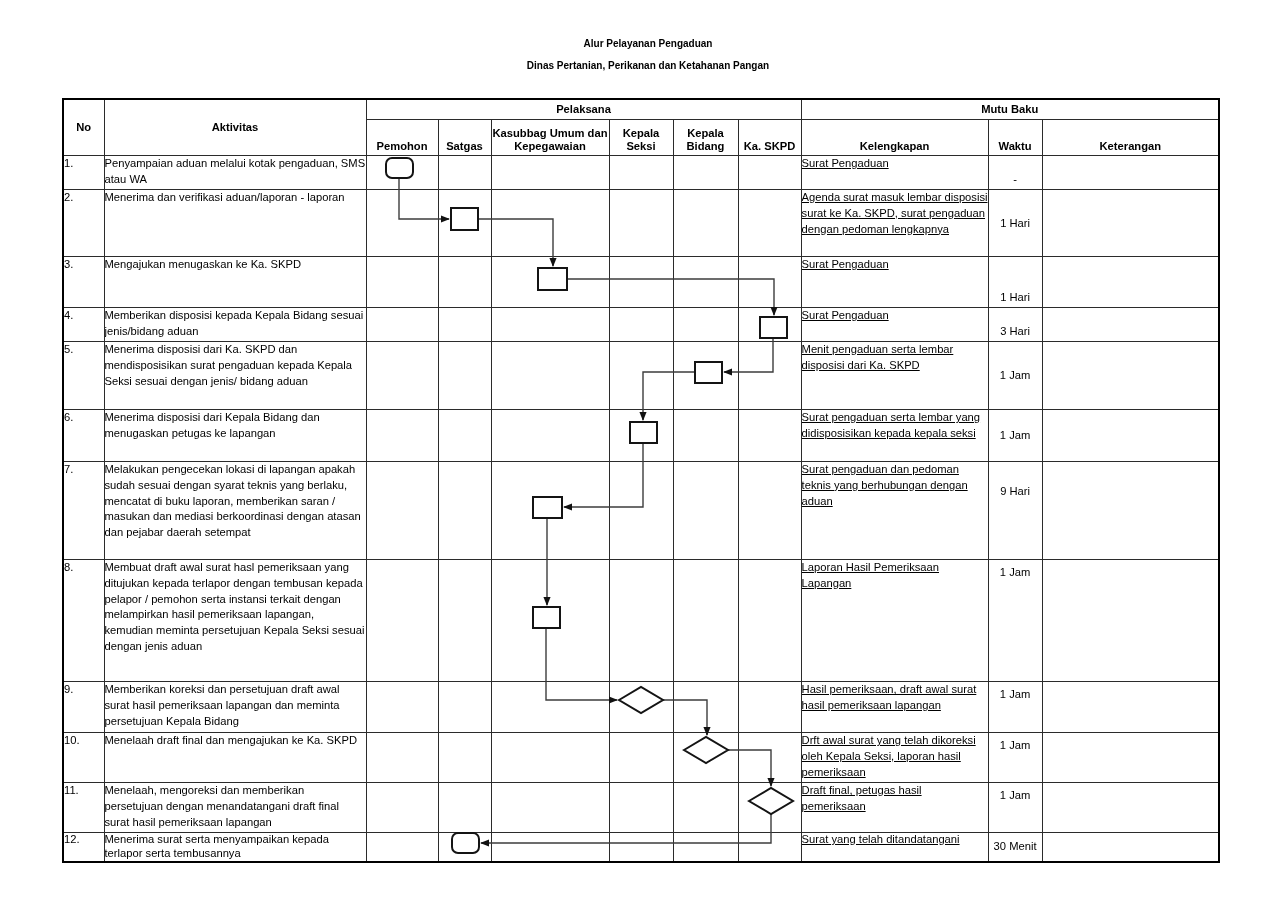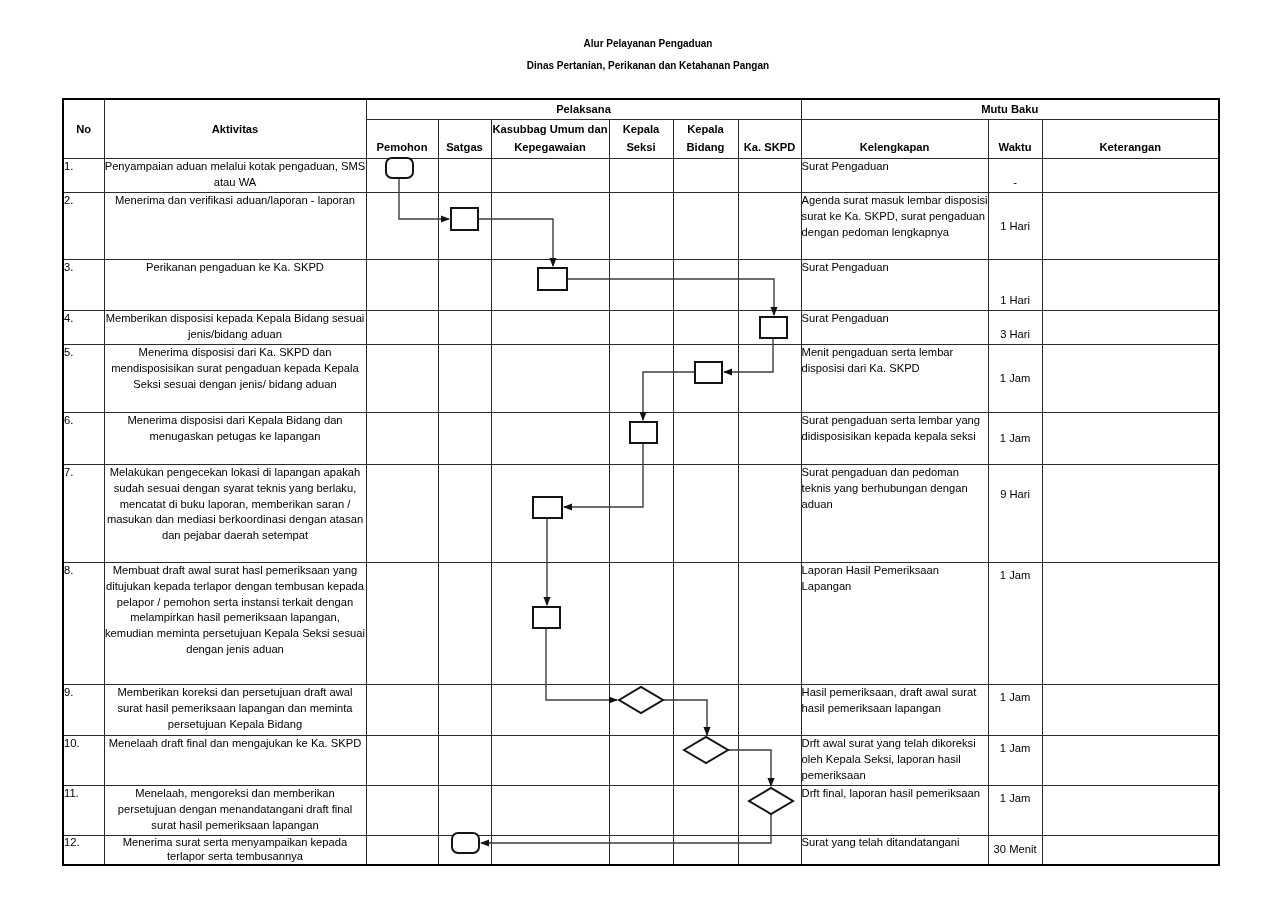--- a/index.html
+++ b/index.html
@@ -15,25 +15,25 @@
     position:absolute;left:62px;top:98px;width:1156px;
     border-collapse:collapse;table-layout:fixed;
     font-size:11.2px;border:2px solid #000;
   }
   table.sop th, table.sop td{
     border:1px solid #2b2b2b;padding:0;overflow:hidden;
     font-weight:normal;vertical-align:top;
   }
   table.sop thead th{font-weight:bold;text-align:center;}
   tr.hr1 th{height:19px;vertical-align:middle;line-height:15px;}
-  tr.hr2 th{height:33px;vertical-align:bottom;line-height:18px;padding-bottom:2px;}
+  tr.hr2 th{height:33px;vertical-align:bottom;line-height:13px;padding-bottom:2px;}
   th.span2{vertical-align:middle;}
   td.no{padding:2px 2px 0 7px;line-height:15.8px;}
-  td.akt{padding:2px 24px 0 8px;line-height:15.8px;text-align:center;}
-  td.kel{padding:2px 8px 0 7px;line-height:15.8px;}
+  td.akt{padding:2px 24px 0 8px;line-height:15.8px;}
+  td.kel{padding:2px 8px 0 7px;line-height:15.8px;text-decoration:underline;}
   td.wkt{text-align:center;line-height:14.5px;}
   td.wkt.vb{vertical-align:bottom;padding-bottom:3px;}
   td.wkt.vm{vertical-align:middle;}
   td.wkt.vt{vertical-align:top;padding-top:5px;}
   td.wkt.vt20{vertical-align:top;padding-top:22px;}
   td.ket{padding:2px 4px;}
   tr.rh1{height:34px;} tr.rh2{height:67px;} tr.rh3{height:51px;}
   tr.rh4{height:34px;} tr.rh5{height:68px;} tr.rh6{height:52px;}
   tr.rh7{height:98px;} tr.rh8{height:122px;} tr.rh9{height:51px;}
   tr.rh10{height:50px;margin-top:44px;} tr.rh11{height:50px;} tr.rh12{height:29px;}
@@ -110,21 +110,21 @@
           <td class="flow"></td>
           <td class="flow"></td>
           <td class="flow"></td>
           <td class="flow"></td>
         <td class="kel">Agenda surat masuk lembar disposisi surat ke Ka. SKPD, surat pengaduan dengan pedoman lengkapnya</td>
         <td class="wkt vm">1 Hari</td>
         <td class="ket"></td>
       </tr>
       <tr class="rh3">
         <td class="no">3.</td>
-        <td class="akt">Perikanan pengaduan ke Ka. SKPD</td>
+        <td class="akt">Mengajukan menugaskan ke Ka. SKPD</td>
         <td class="flow"></td>
           <td class="flow"></td>
           <td class="flow"></td>
           <td class="flow"></td>
           <td class="flow"></td>
           <td class="flow"></td>
         <td class="kel">Surat Pengaduan</td>
         <td class="wkt vb">1 Hari</td>
         <td class="ket"></td>
       </tr>
@@ -221,21 +221,21 @@
       </tr>
       <tr class="rh11">
         <td class="no">11.</td>
         <td class="akt">Menelaah, mengoreksi dan memberikan persetujuan dengan menandatangani draft final surat hasil pemeriksaan lapangan</td>
         <td class="flow"></td>
           <td class="flow"></td>
           <td class="flow"></td>
           <td class="flow"></td>
           <td class="flow"></td>
           <td class="flow"></td>
-        <td class="kel">Drft final, laporan hasil pemeriksaan</td>
+        <td class="kel">Draft final, petugas hasil pemeriksaan</td>
         <td class="wkt vt">1 Jam</td>
         <td class="ket"></td>
       </tr>
       <tr class="rh12">
         <td class="no">12.</td>
         <td class="akt">Menerima surat serta menyampaikan kepada terlapor serta tembusannya</td>
         <td class="flow"></td>
           <td class="flow"></td>
           <td class="flow"></td>
           <td class="flow"></td>

